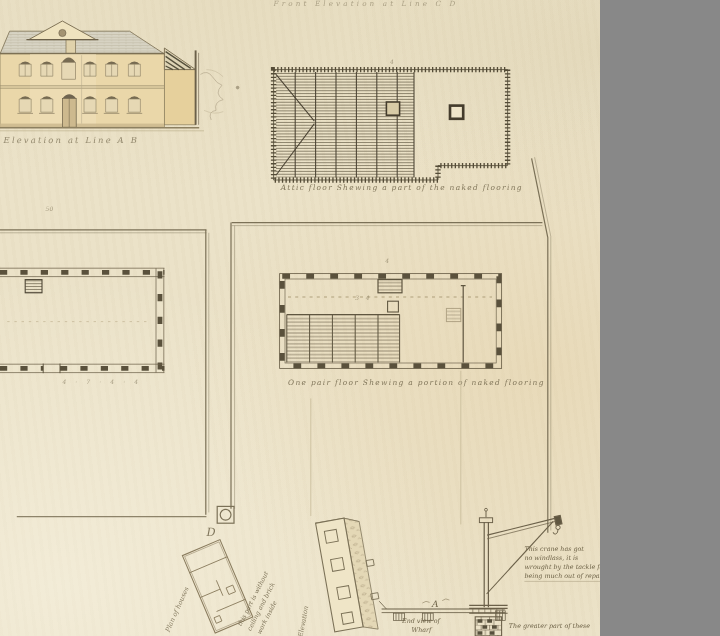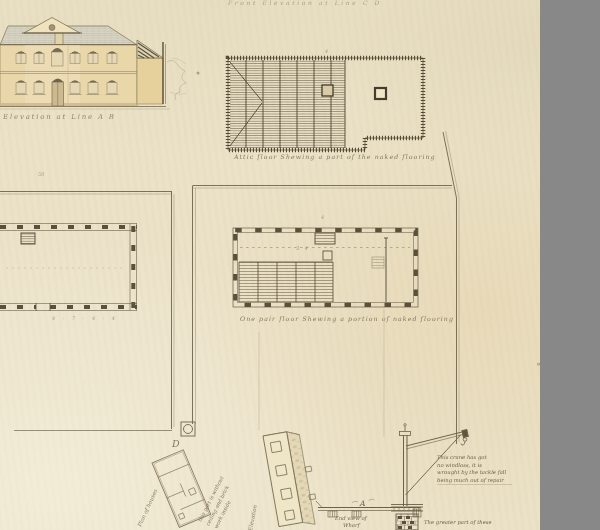--- a/index.html
+++ b/index.html
@@ -1,17 +1,17 @@
 <!DOCTYPE html>
 <html><head>
 <meta charset="utf-8">
 <style>
   html,body{margin:0;padding:0;background:#888;}
   .canvas{
-    position:relative;width:540px;height:530px;overflow:hidden;
+    position:relative;width:500px;height:530px;overflow:hidden;
     background-color:#ebe2c8;
     background-image:
       radial-gradient(420px 320px at 90% 58%, rgba(225,197,146,.28), rgba(225,197,146,0) 70%),
       radial-gradient(520px 400px at 10% 92%, rgba(255,252,240,.38), rgba(255,252,240,0) 65%),
       radial-gradient(600px 220px at 40% 0%, rgba(212,198,158,.20), rgba(212,198,158,0) 72%),
       radial-gradient(300px 200px at 100% 8%, rgba(205,190,150,.22), rgba(205,190,150,0) 70%),
       repeating-linear-gradient(83deg, rgba(166,146,106,.035) 0 3px, rgba(0,0,0,0) 3px 7px);
     font-family:"DejaVu Serif", serif;
   }
   svg{position:absolute;left:0;top:0;}

